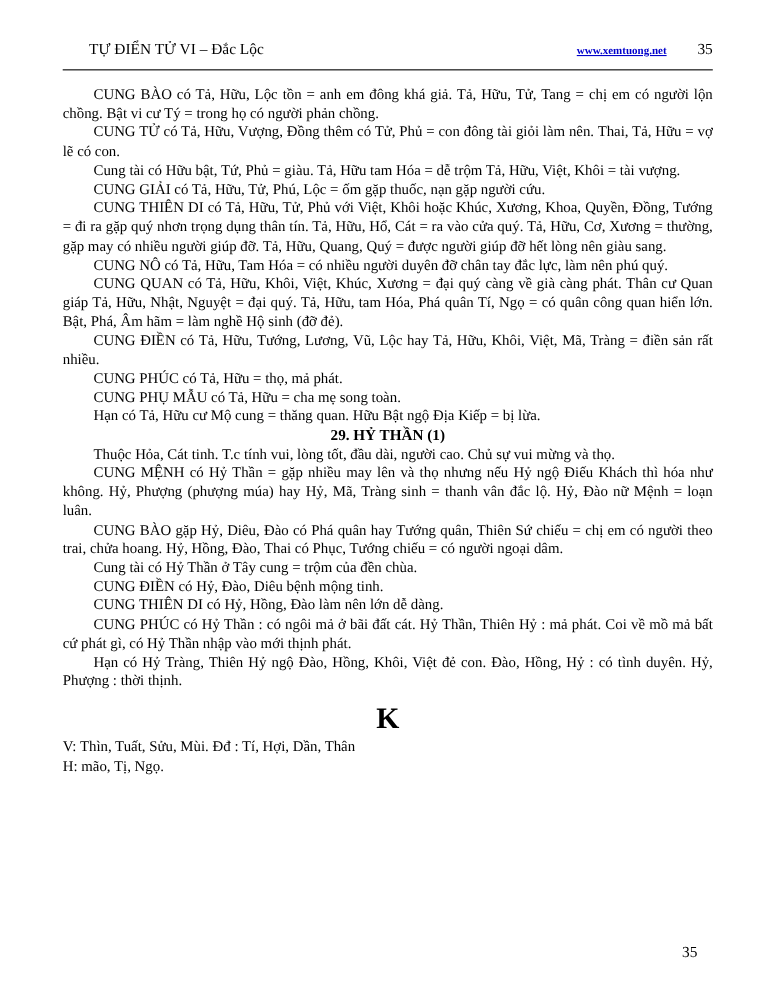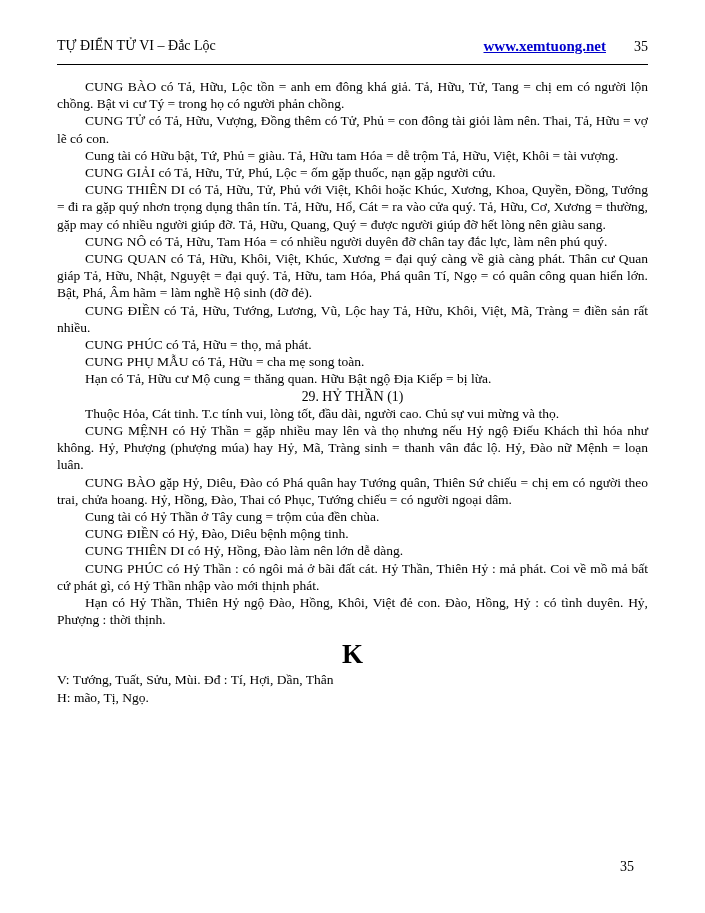--- a/index.html
+++ b/index.html
@@ -10,47 +10,48 @@
     font-family: "Liberation Serif", "DejaVu Serif", serif;
     color: #000000;
     position: relative;
     padding: 38px 57px 0 57px;
     display: flex;
     flex-direction: column;
   }
   .page-header {
     display: flex;
     justify-content: space-between;
-    align-items: flex-start;
+    align-items: flex-end;
     font-size: 14px;
+    margin-left: 24px;
   }
   .header-right { display: flex; align-items: baseline; gap: 28px; }
   .site-link {
     color: #0000cc;
     font-weight: bold;
     text-decoration: underline;
-    font-size: 15px;
+    font-size: 10px;
     cursor: pointer;
   }
   .header-page-num { font-size: 14px; }
   .header-rule {
     border: none;
     border-top: 1.6px solid #000000;
     margin-top: 9px;
     margin-bottom: 13px;
   }
   .body-text { font-size: 13.5px; line-height: 17.2px; }
   .body-text p {
     text-align: justify;
     text-indent: 28px;
     font-family: Liberation Serif, serif;
   }
   .section-heading {
     text-align: center;
-    font-weight: normal;
+    font-weight: bold;
     font-size: 13.8px;
     line-height: 17.2px;
   }
   .letter-divider {
     text-align: center;
     font-weight: bold;
     font-size: 27px;
     line-height: 30px;
     margin-top: 10px;
     margin-bottom: 2px;
@@ -96,21 +97,21 @@
 
   <div class="section-heading">29. HỶ THẦN (1)</div>
 
   <p>Thuộc Hỏa, Cát tinh. T.c tính vui, lòng tốt, đầu dài, người cao. Chủ sự vui mừng và thọ.</p>
   <p>CUNG MỆNH có Hỷ Thần = gặp nhiều may lên và thọ nhưng nếu Hỷ ngộ Điếu Khách thì hóa như không. Hỷ, Phượng (phượng múa) hay Hỷ, Mã, Tràng sinh = thanh vân đắc lộ. Hỷ, Đào nữ Mệnh = loạn luân.</p>
   <p>CUNG BÀO gặp Hỷ, Diêu, Đào có Phá quân hay Tướng quân, Thiên Sứ chiếu = chị em có người theo trai, chửa hoang. Hỷ, Hồng, Đào, Thai có Phục, Tướng chiếu = có người ngoại dâm.</p>
   <p>Cung tài có Hỷ Thần ở Tây cung = trộm của đền chùa.</p>
   <p>CUNG ĐIỀN có Hỷ, Đào, Diêu bệnh mộng tinh.</p>
   <p>CUNG THIÊN DI có Hỷ, Hồng, Đào làm nên lớn dễ dàng.</p>
   <p>CUNG PHÚC có Hỷ Thần : có ngôi mả ở bãi đất cát. Hỷ Thần, Thiên Hỷ : mả phát. Coi về mồ mả bất cứ phát gì, có Hỷ Thần nhập vào mới thịnh phát.</p>
-  <p>Hạn có Hỷ Thần, Thiên Hỷ ngộ Đào, Hồng, Khôi, Việt đẻ con. Đào, Hồng, Hỷ : có tình duyên. Hỷ, Phượng : thời thịnh.</p>
+  <p>Hạn có Hỷ Tràng, Thiên Hỷ ngộ Đào, Hồng, Khôi, Việt đẻ con. Đào, Hồng, Hỷ : có tình duyên. Hỷ, Phượng : thời thịnh.</p>
 
   <div class="letter-divider">K</div>
 
-  <p class="centered-line">V: Tướng, Tuất, Sửu, Mùi. Đđ : Tí, Hợi, Dần, Thân</p>
+  <p class="centered-line">V: Thìn, Tuất, Sửu, Mùi. Đđ : Tí, Hợi, Dần, Thân</p>
   <p class="centered-line">H: mão, Tị, Ngọ.</p>
 </div>
 
 <div class="page-footer">35</div>
 
 </body></html>

